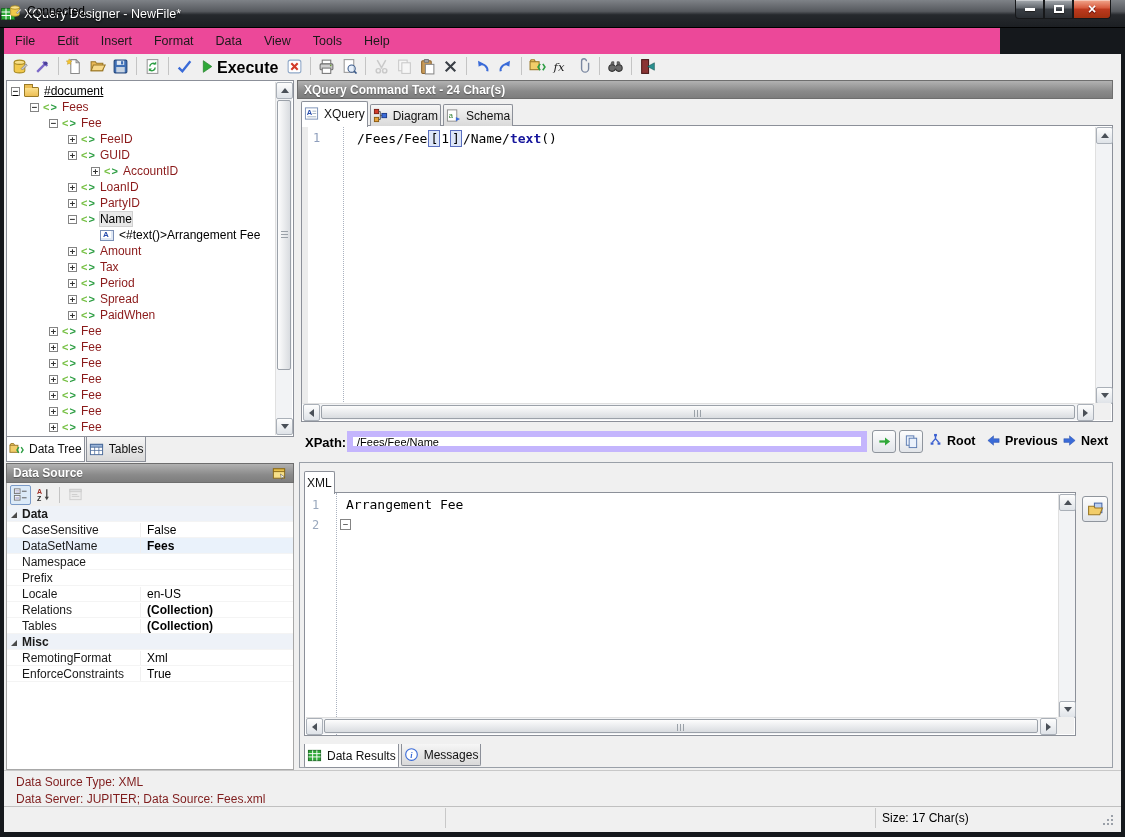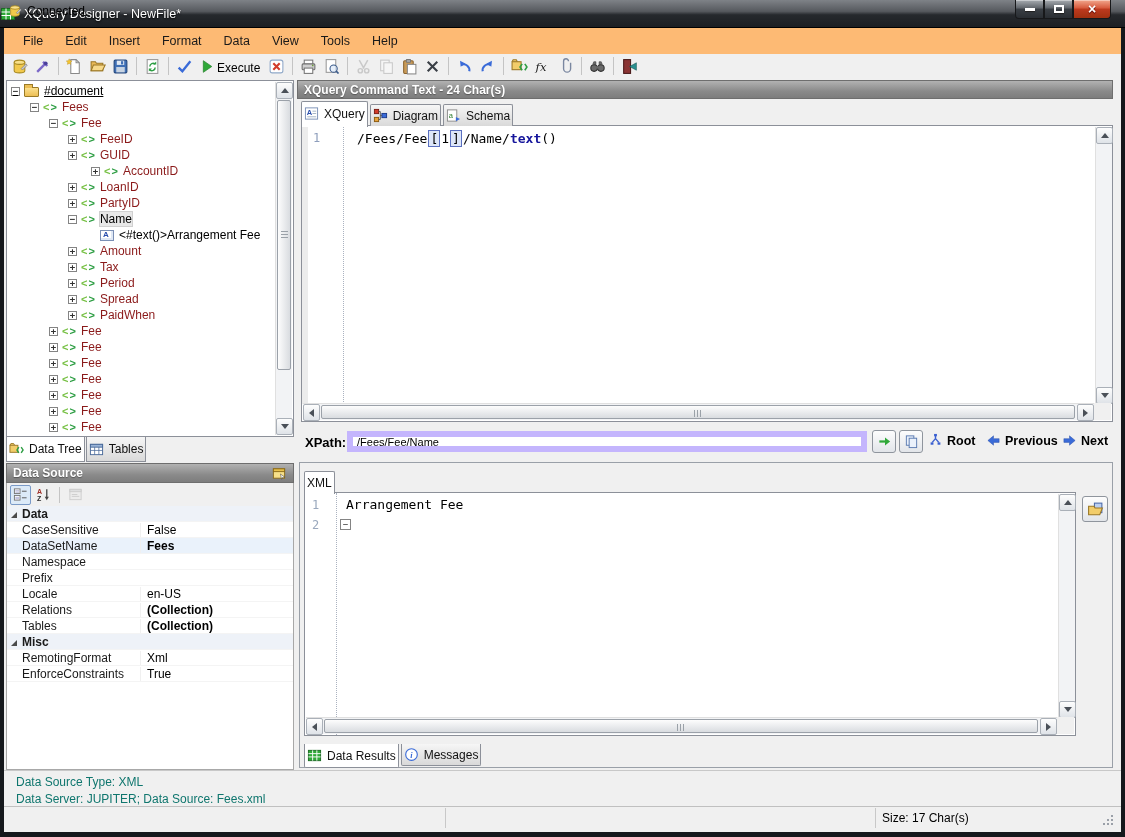--- a/index.html
+++ b/index.html
@@ -19,28 +19,28 @@
     box-shadow:inset 0 1px 0 rgba(255,255,255,.4);display:flex;align-items:center;justify-content:center}
   .wbtn.min{border-radius:0 0 0 4px}
   .wbtn.close{width:38px;border-radius:0 0 4px 0;
     background:linear-gradient(#f2a78d 0%,#d6593c 45%,#bd3а1f 50%,#a13010 100%);
     background:linear-gradient(#f2a78d 0%,#d6593c 45%,#bd3a1f 50%,#a13010 100%)}
   .g-min{width:10px;height:3px;background:#fff;box-shadow:0 1px 1px #222}
   .g-max{width:10px;height:8px;border:2px solid #fff;box-shadow:0 1px 1px #222}
   .g-close{color:#fff;font-size:14px;font-weight:bold;line-height:1;text-shadow:0 1px 1px #500}
 
   
-  .menubar{position:absolute;left:4px;top:28px;width:1117px;height:26px;background:#fdba74;
-    display:flex;align-items:center;padding-left:8px;font-size:12.5px;color:#1a1a1a}
+  .menubar{position:absolute;left:4px;top:28px;width:996px;height:26px;background:#ec4899;
+    display:flex;align-items:center;font-size:12.5px;color:#1a1a1a}
   .menu-item{padding:4px 11px;cursor:default}
   .toolbar{position:absolute;left:4px;top:54px;width:1117px;height:24px;background:#f0f0f0;
     display:flex;align-items:center;padding-left:4px}
   .tbtn{height:22px;min-width:23px;display:flex;align-items:center;justify-content:center;padding:0 2px}
   .tbtn svg{width:17px;height:17px}
-  .tbtn .tlab{font-size:12px;font-weight:normal;margin:4px 3px 0 2px;white-space:nowrap}
+  .tbtn .tlab{font-size:16px;font-weight:bold;margin:4px 3px 0 2px;white-space:nowrap}
   .tbtn .tlab:empty{display:none}
   .tbtn.sep{min-width:1px;width:1px;height:18px;background:#c4c4c4;padding:0;margin:0 4px}
   .tbtn.dis{opacity:.45;filter:grayscale(85%)}
 
   
   .workbg{position:absolute;left:4px;top:78px;width:1117px;height:692px;background:#f0f0f0}
 
   
   .tree-panel{position:absolute;left:6px;top:80px;width:288px;height:357px;background:#fff;
     border:1px solid #8c9099;overflow:hidden}
@@ -165,21 +165,21 @@
   .prow.cat{background:#eef2f8;font-weight:bold;color:#000}
   .prow.cat .pcat-arrow{border-bottom:6px solid #4a4a4a;border-left:6px solid transparent}
   .prow.prop .pcat-arrow{width:15px;margin:0}
   .pname{width:118px;flex:none;color:#1a1a1a;overflow:hidden;white-space:nowrap}
   .pval{flex:1;padding-left:6px;border-left:1px solid #f0f0f0;color:#000;white-space:nowrap}
   .pval.bold{font-weight:bold}
   .prow.selrow{background:#eaf2fb}
 
   
   .info-area{position:absolute;left:4px;top:770px;width:1117px;height:36px;background:#f0f0f0;border-top:1px solid #c8c8c8}
-  .info-line{position:absolute;left:12px;font-size:12px;color:#0f766e;white-space:nowrap}
+  .info-line{position:absolute;left:12px;font-size:12px;color:#7f1d1d;white-space:nowrap}
   .il1{top:4px} .il2{top:21px}
   .statusbar{position:absolute;left:4px;top:806px;width:1117px;height:26px;background:#f0f0f0;border-top:1px solid #c0c0c0}
   .status-left{position:absolute;left:8px;top:4px;display:flex;align-items:center;gap:5px;font-size:12px}
   .status-left svg{width:14px;height:14px}
   .ssep{position:absolute;top:2px;width:1px;height:20px;background:#c8c8c8}
   .ssep1{left:445px} .ssep2{left:875px}
   .status-size{position:absolute;left:882px;top:6px;font-size:12px}
   .grip{position:absolute;left:1103px;top:815px;width:12px;height:12px}
   .grip i{position:absolute;left:0;top:8px;width:2px;height:2px;background:#9aa0a8;
     box-shadow:8px -8px #9aa0a8,4px -4px #9aa0a8,8px -4px #9aa0a8,4px 0 #9aa0a8,8px 0 #9aa0a8}

